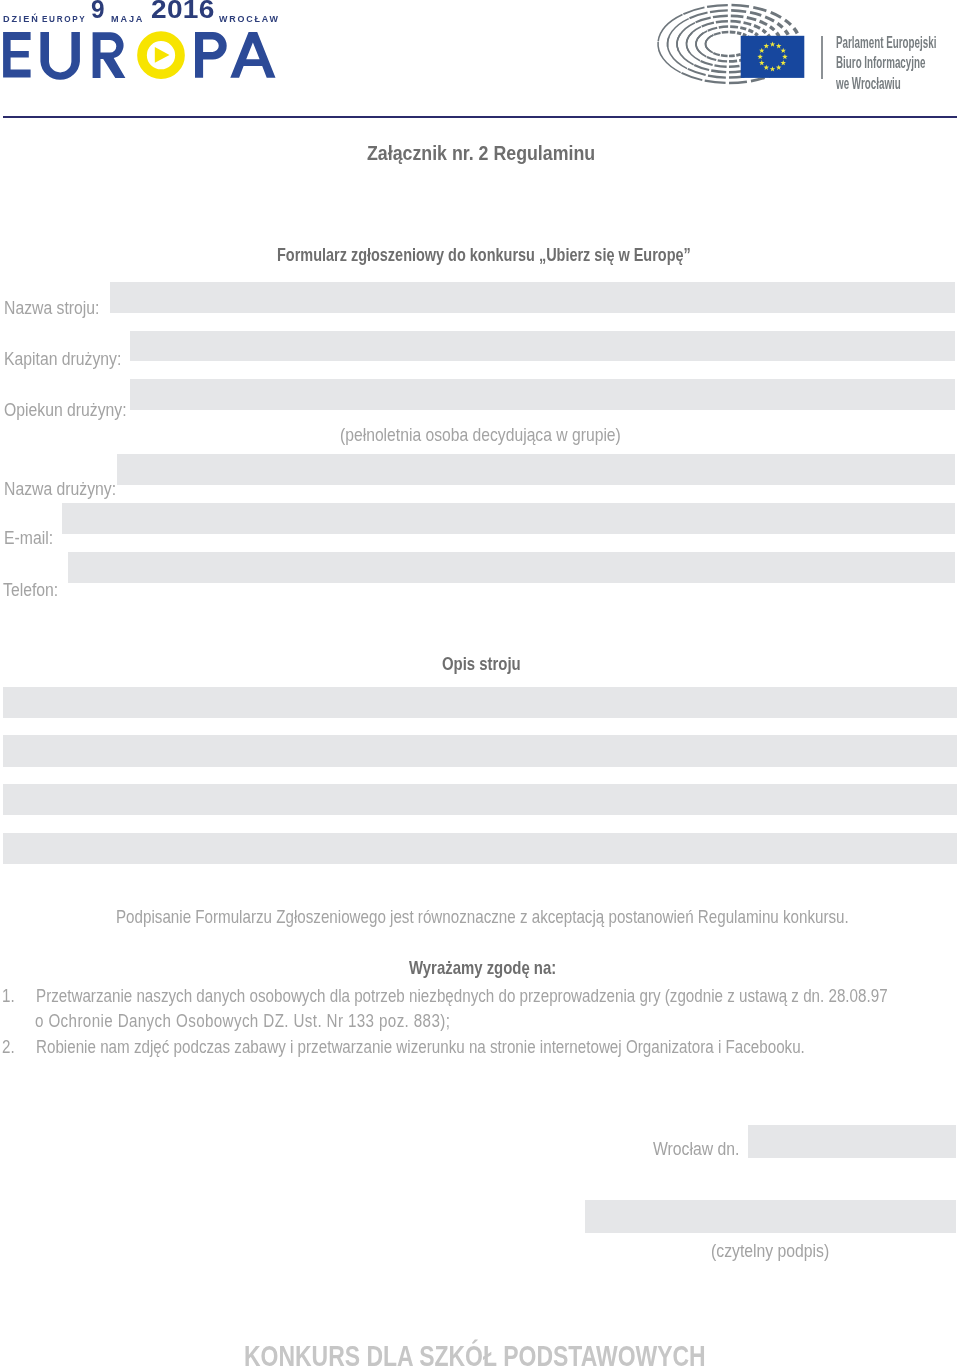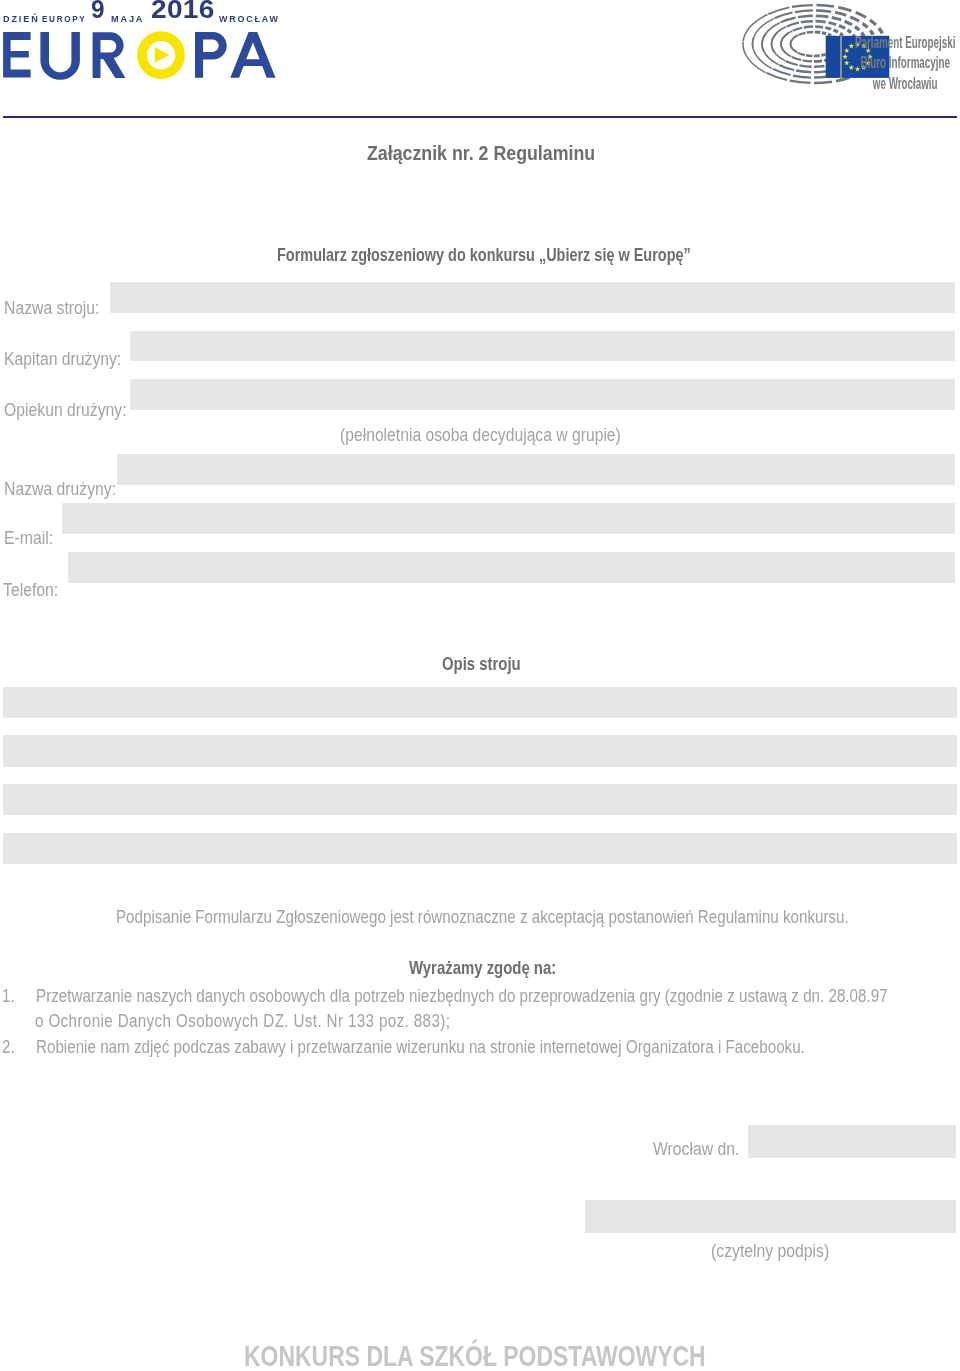--- a/index.html
+++ b/index.html
@@ -22,21 +22,21 @@
   #europa-kicker .k0{left:2.9px;transform:scaleX(0.95);}
   #europa-kicker .k1{left:42.2px;transform:scaleX(0.849);}
   #europa-kicker .k2{left:90.6px;transform:scaleX(0.96);}
   #europa-kicker .k3{left:110.9px;transform:scaleX(0.95);}
   #europa-kicker .k4{left:150.5px;transform:scaleX(1.105);}
   #europa-kicker .k5{left:218.8px;transform:scaleX(0.93);}
   #ep-divider{left:168px;top:34px;width:1.6px;height:43px;background:#8c9195;}
   #europa-word{left:0px;top:28px;}
 
   
-  #ep-logo{left:672px;top:2px;width:288px;height:90px;text-align:center;}
+  #ep-logo{left:653px;top:2px;width:288px;height:90px;}
   #ep-text{position:absolute;left:183px;top:30px;color:#777d80;font-size:16.5px;line-height:20.4px;font-weight:700;white-space:nowrap;
            transform:scaleX(0.595);transform-origin:left top;}
 
   
   .grey-field{background:#e5e6e8;}
   .label{color:#a3a3a3;font-size:18.3px;white-space:nowrap;
          transform:scaleX(0.862);transform-origin:left top;}
   .heading{color:#6e6e6e;font-weight:700;white-space:nowrap;
          transform:scaleX(0.855);transform-origin:left top;}
 

